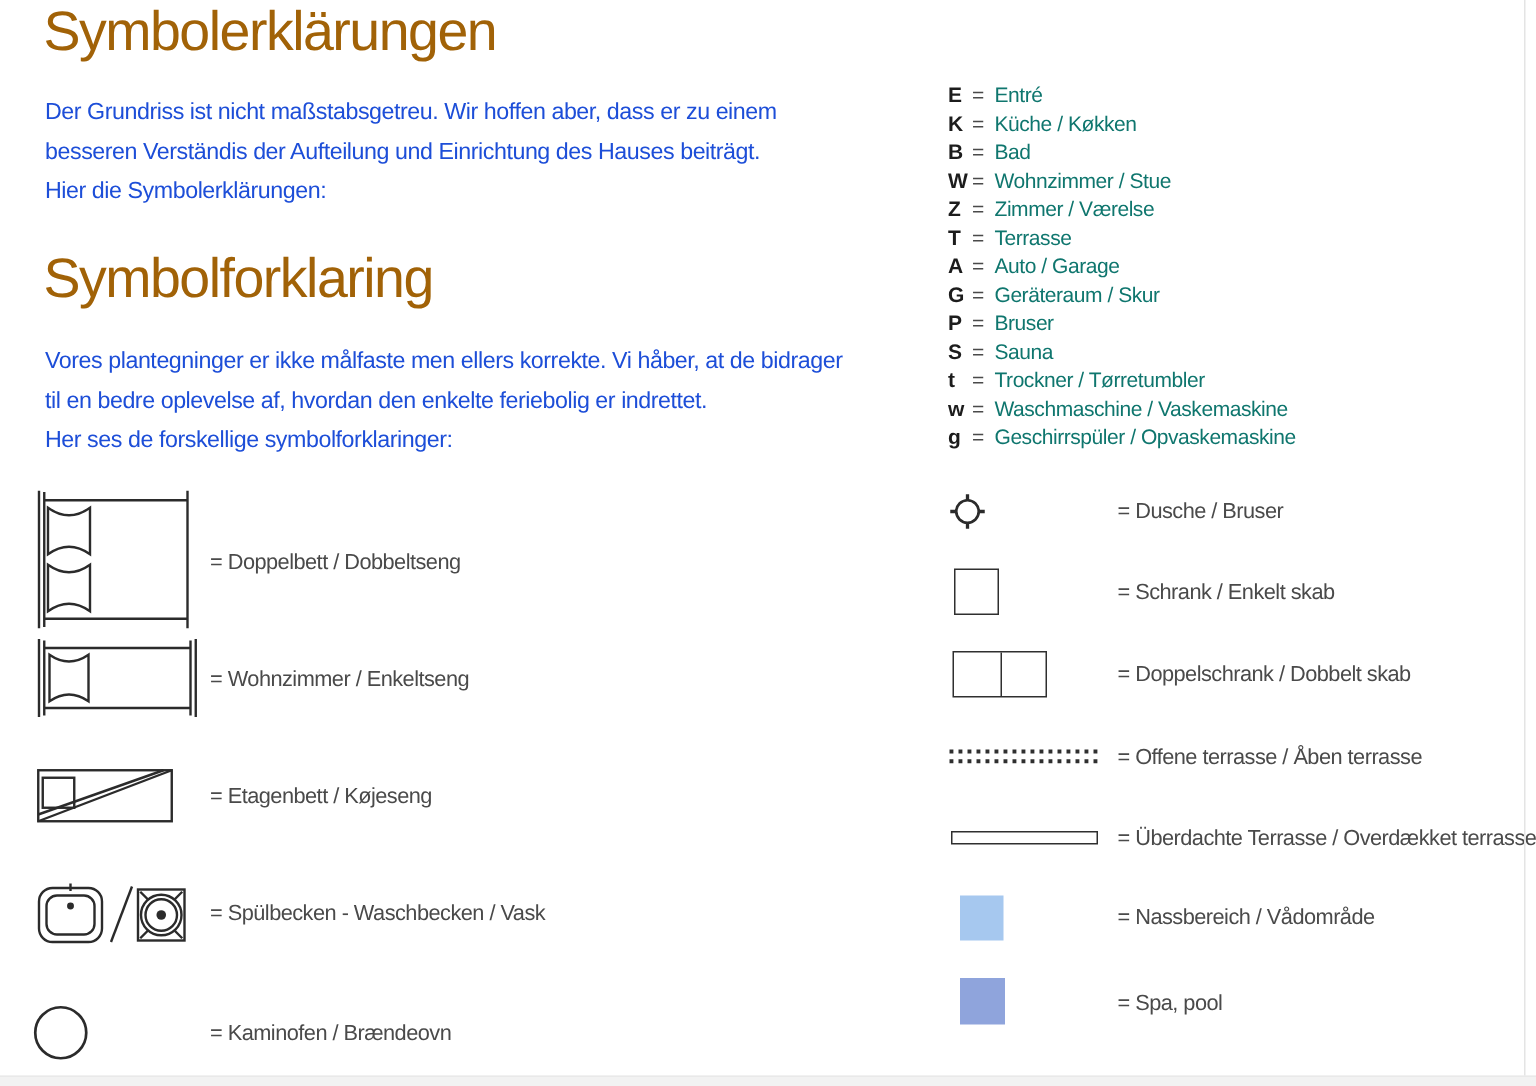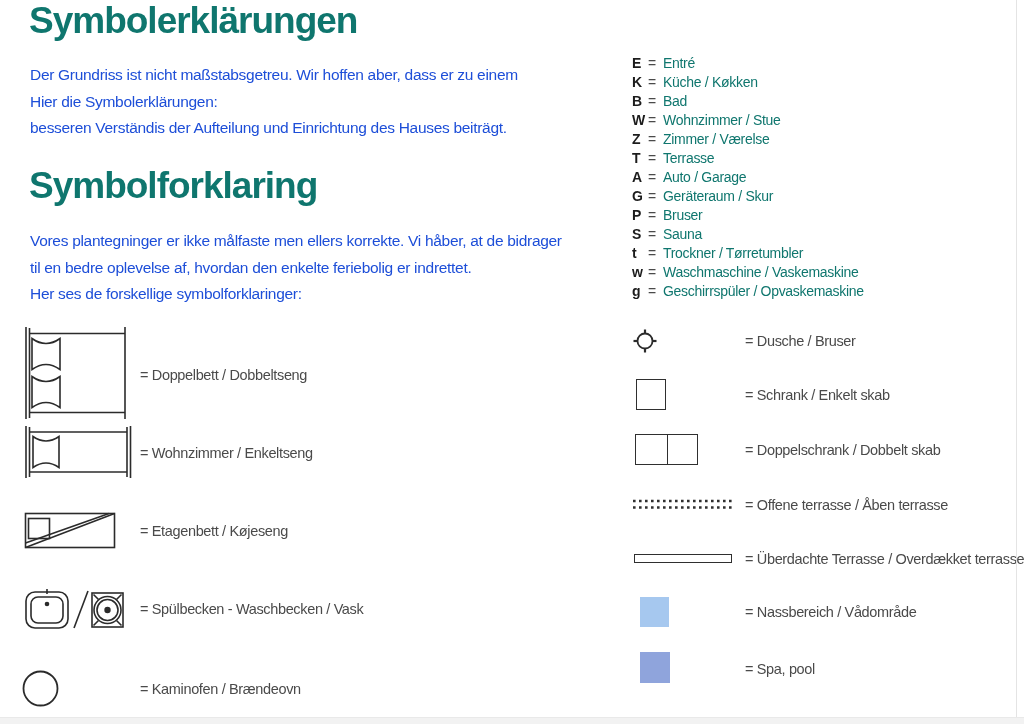--- a/index.html
+++ b/index.html
@@ -5,21 +5,21 @@
   html,body{margin:0;padding:0;}
   body{
     width:1024px;height:724px;position:relative;overflow:hidden;
     background:#ffffff;
     font-family:"Liberation Sans","DejaVu Sans",sans-serif;
     color:#3d3d3d;
   }
   .abs{position:absolute;}
   .h-title{
     font-size:37px;line-height:44px;letter-spacing:-1px;
-    color:#0f766e;font-weight:700;white-space:nowrap;
+    color:#a16207;font-weight:400;white-space:nowrap;
   }
   .para{font-size:15.5px;line-height:26.5px;letter-spacing:-0.3px;color:#1d4ed8;}
   .para div{white-space:nowrap;}
   .label{
     font-size:14.5px;line-height:18px;letter-spacing:-0.35px;
     color:#4a4a4a;white-space:nowrap;
   }
   .codes{width:400px;}
   .code-row{display:flex;height:19px;line-height:19px;}
   .code-row .code{width:16px;font-size:14px;font-weight:bold;color:#1c1c1c;letter-spacing:-0.2px;}
@@ -35,22 +35,22 @@
   .swatch-spa{background:#8fa4dc;}
   .edge-right{left:1016px;top:0;width:1px;height:724px;background:#e4e4e4;}
   .edge-bottom{left:0;top:717px;width:1024px;height:7px;background:#f2f2f2;border-top:1px solid #e9e9e9;}
 </style>
 </head>
 <body>
 
 <div class="abs h-title" style="left:29px;top:-1px;">Symbolerklärungen</div>
 <div class="abs para" style="left:30px;top:62px;">
   <div>Der Grundriss ist nicht maßstabsgetreu. Wir hoffen aber, dass er zu einem</div>
+  <div>besseren Verständis der Aufteilung und Einrichtung des Hauses beiträgt.</div>
   <div>Hier die Symbolerklärungen:</div>
-  <div>besseren Verständis der Aufteilung und Einrichtung des Hauses beiträgt.</div>
 </div>
 
 <div class="abs h-title" style="left:29px;top:164px;">Symbolforklaring</div>
 <div class="abs para" style="left:30px;top:228px;">
   <div>Vores plantegninger er ikke målfaste men ellers korrekte. Vi håber, at de bidrager</div>
   <div>til en bedre oplevelse af, hvordan den enkelte feriebolig er indrettet.</div>
   <div>Her ses de forskellige symbolforklaringer:</div>
 </div>
 
 <div class="abs codes" style="left:632px;top:54px;">

